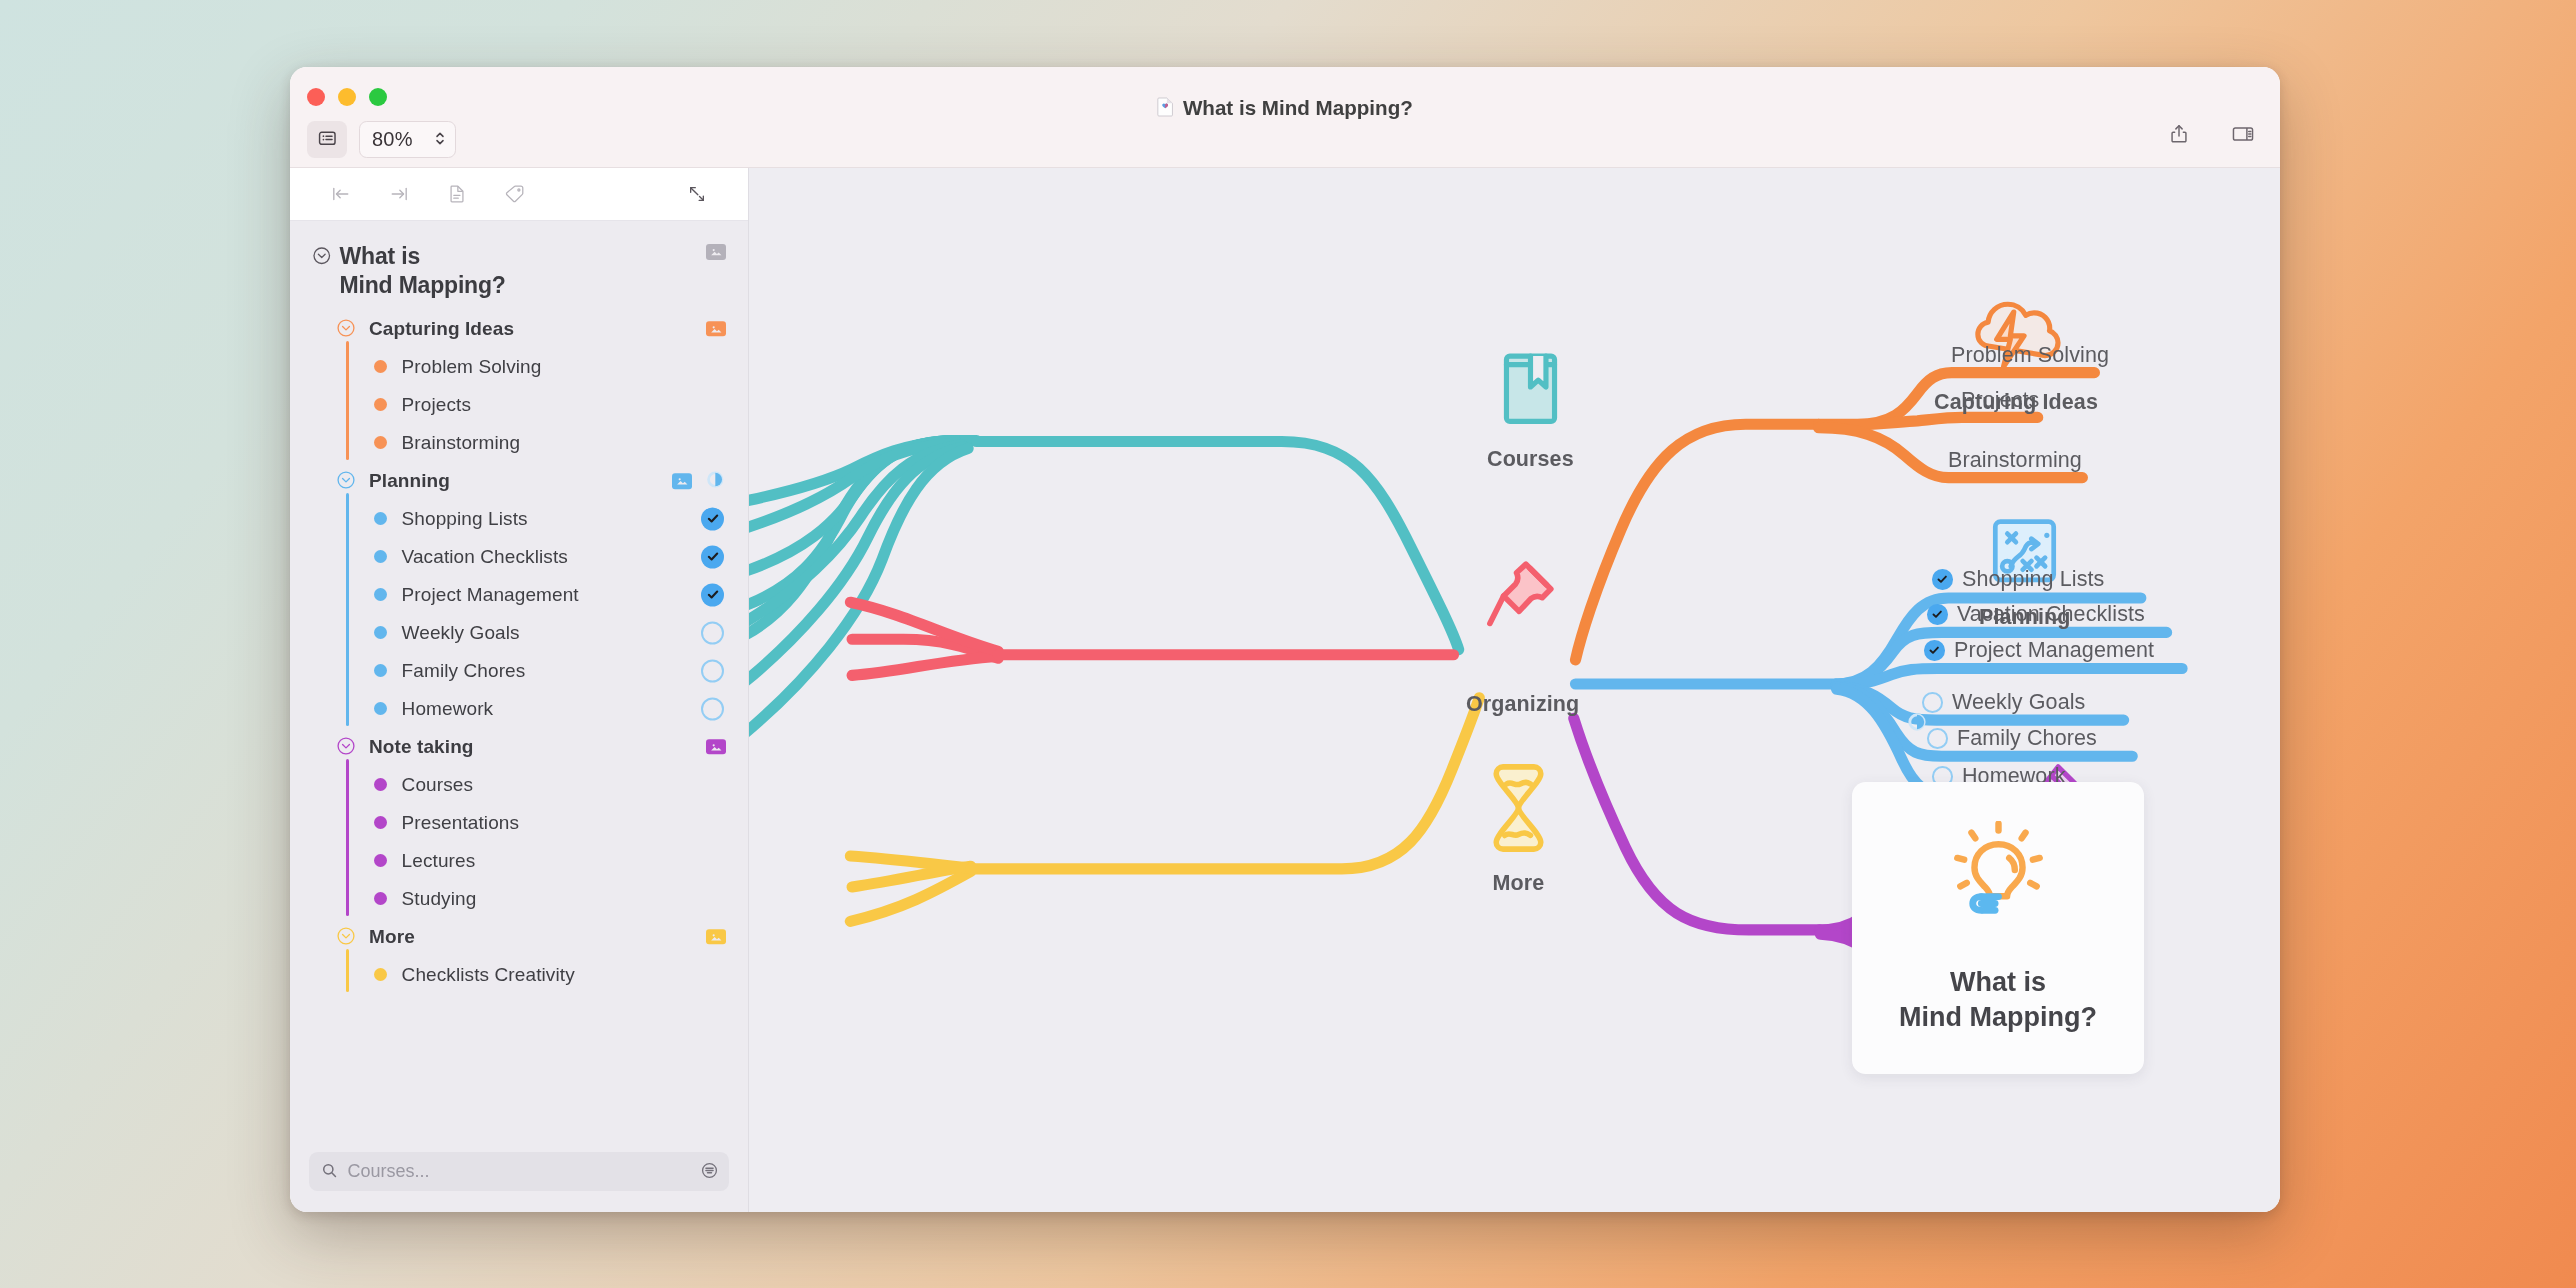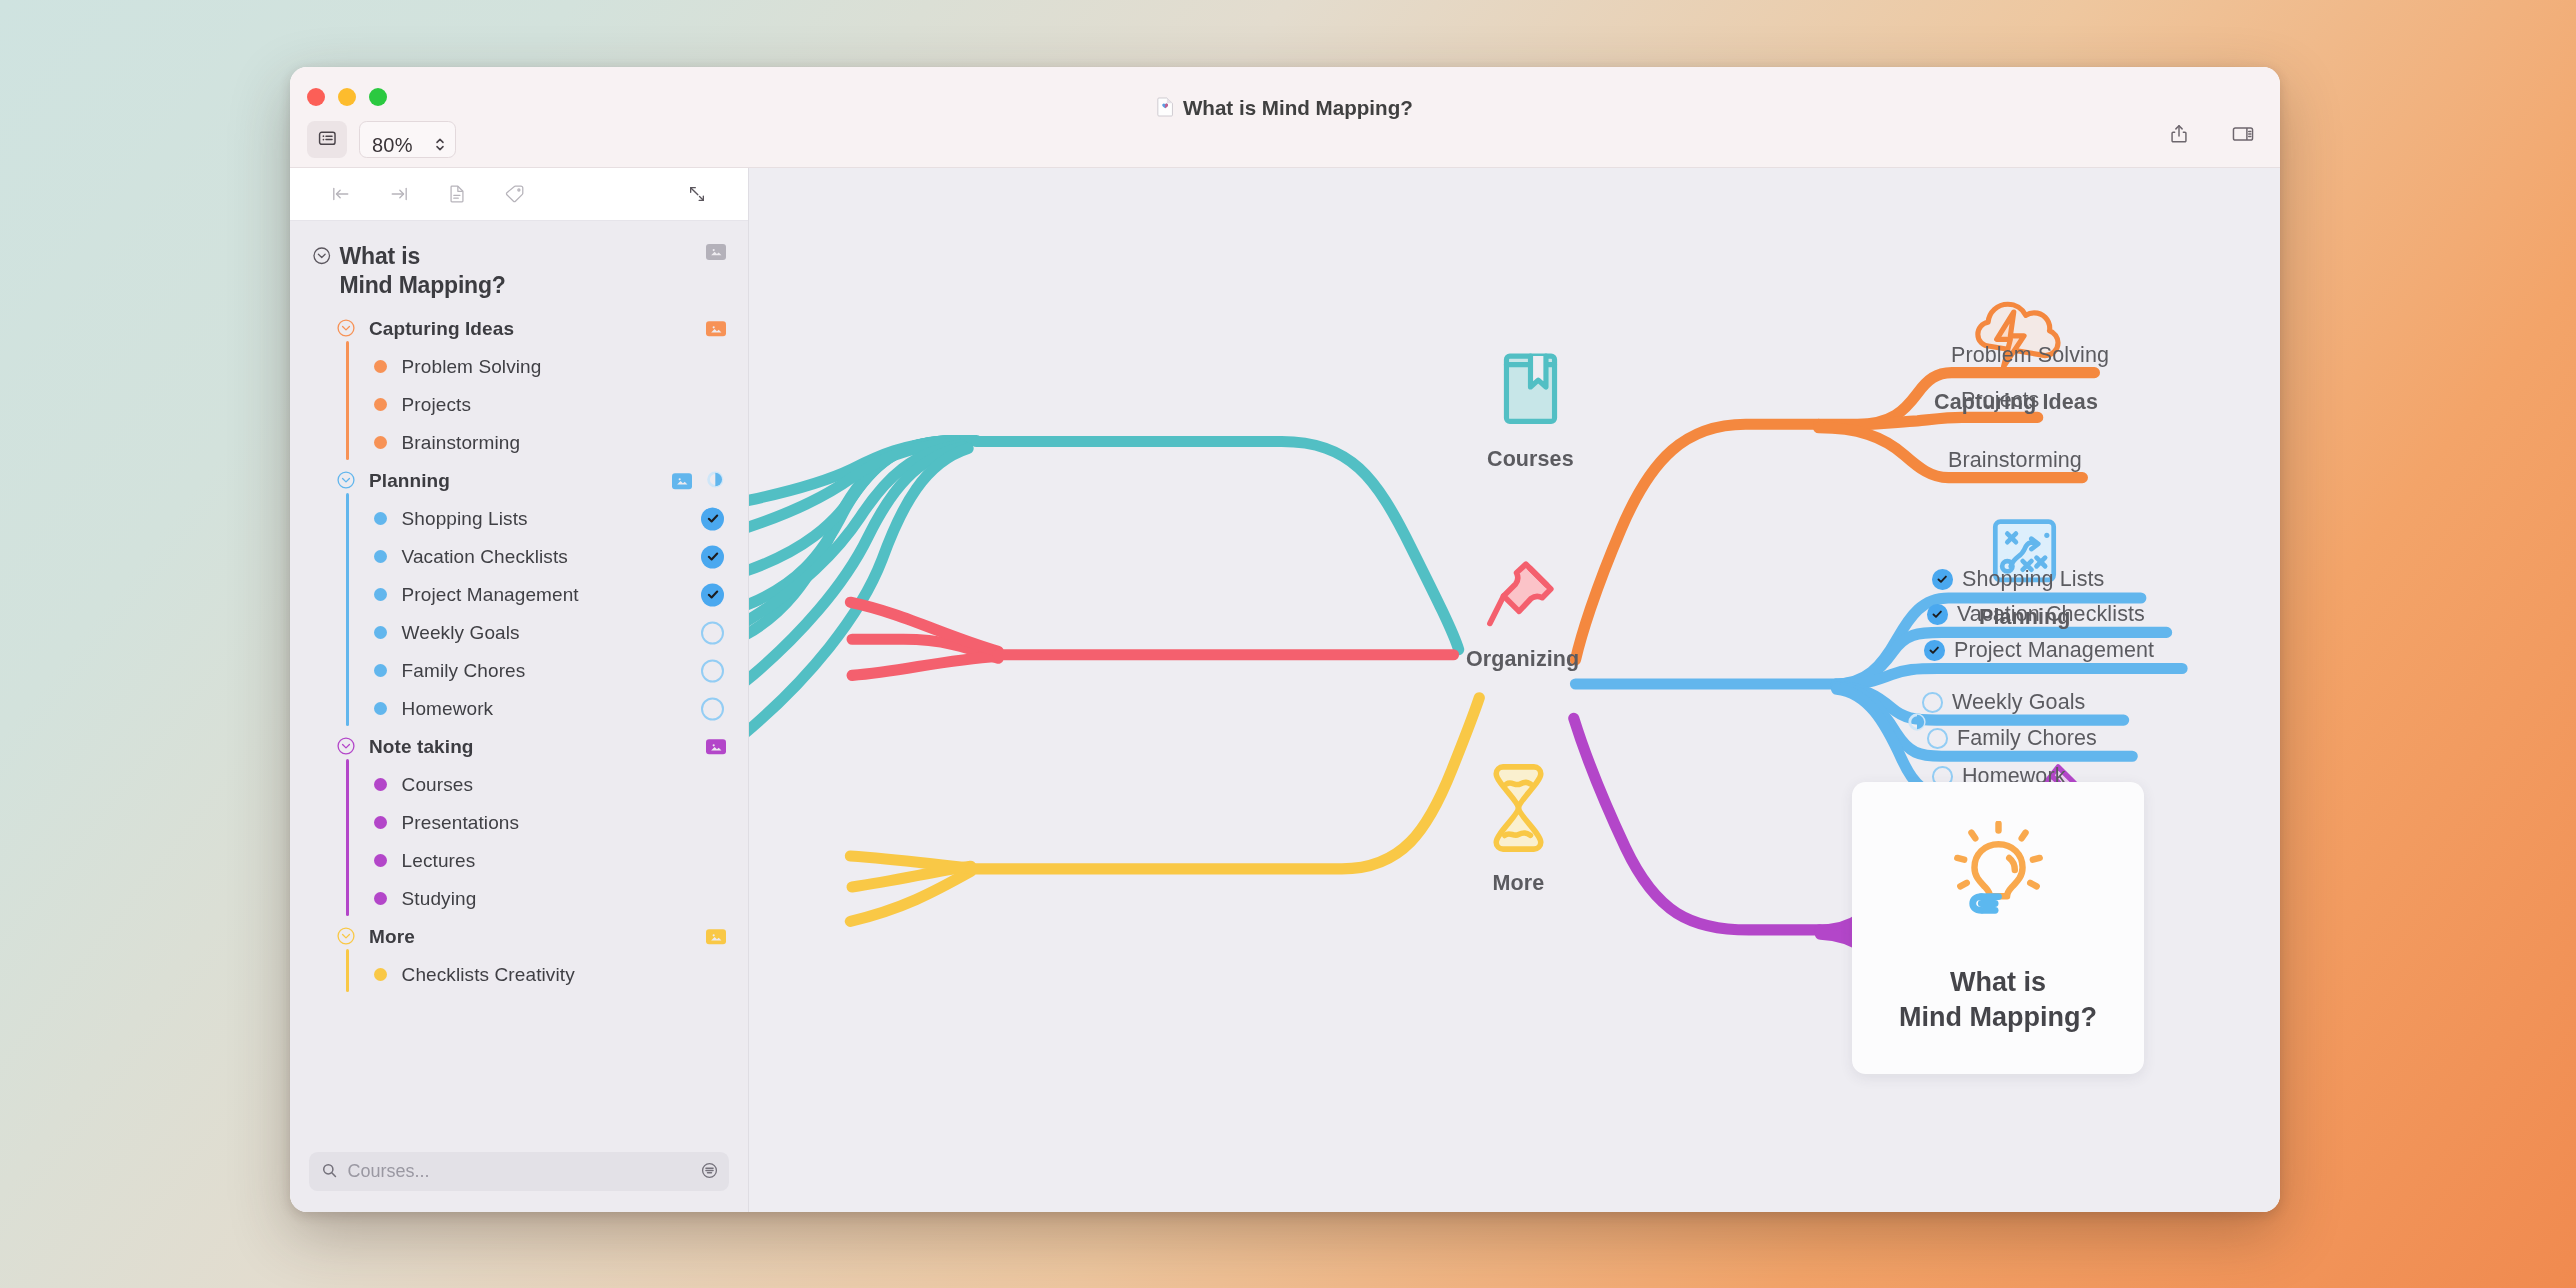--- a/index.html
+++ b/index.html
@@ -44,21 +44,21 @@
 
   #tb-left { position: absolute; left: 17px; top: 54px; display: flex; align-items: center; gap: 12px; }
   .tb-sq {
     width: 40px; height: 37px; border-radius: 7.7px;
     background: #ece4e6;
     display: flex; align-items: center; justify-content: center;
   }
   .zoom-field {
     width: 97px; height: 37px; border-radius: 7.7px;
     background: #fbf7f8; border: 0.9px solid #e3d9dc;
-    display: flex; align-items: flex-end; justify-content: space-between;
+    display: flex; align-items: center; justify-content: space-between;
     padding: 0 9.4px 0 12px;
   }
   .zoom-val { font-size: 20px; color: #3a3438; letter-spacing: 0.2px; }
 
   #tb-title {
     position: absolute; left: 0; right: 0; top: 29px;
     display: flex; align-items: center; justify-content: center; gap: 9.4px;
   }
   #tb-title .ttl { font-size: 20.6px; font-weight: bold; color: #404040; }
 
@@ -606,21 +606,21 @@
         <span>
           <svg width="79" height="86" viewBox="0 0 92 100" fill="none" stroke="#52bfc4" stroke-width="6" stroke-linejoin="round" stroke-linecap="round">
             <path d="M22 14h48a4 4 0 0 1 4 4v68a4 4 0 0 1-4 4H22a4 4 0 0 1-4-4V18a4 4 0 0 1 4-4Z" fill="#c7e6e8"></path>
             <path d="M18 24h56"></path>
             <path d="M46 14v36l9-8 9 8V14" fill="#eeedf2"></path>
           </svg>
         </span>
         <div class="node-label" style="margin-top:13.7px">Courses</div>
       </div>
 
-      <div class="node" style="left:717px; top:385px;">
+      <div class="node" style="left:717px; top:385px;gap:45px;">
         <span>
           <svg width="79" height="79" viewBox="0 0 92 92" fill="none" stroke="#f4606e" stroke-width="6.5" stroke-linejoin="round" stroke-linecap="round">
             <path d="M50 13 79 42 69 52c-4-2-9-2-13 1L42 68 24 50 38 36c3-4 3-9 1-13Z" fill="#fbc3c8"></path>
             <line x1="24" y1="50" x2="8" y2="82"></line>
             <line x1="55" y1="18" x2="74" y2="37"></line>
           </svg>
         </span>
         <div class="node-label" style="margin-top:12px">Organizing</div>
       </div>
 

